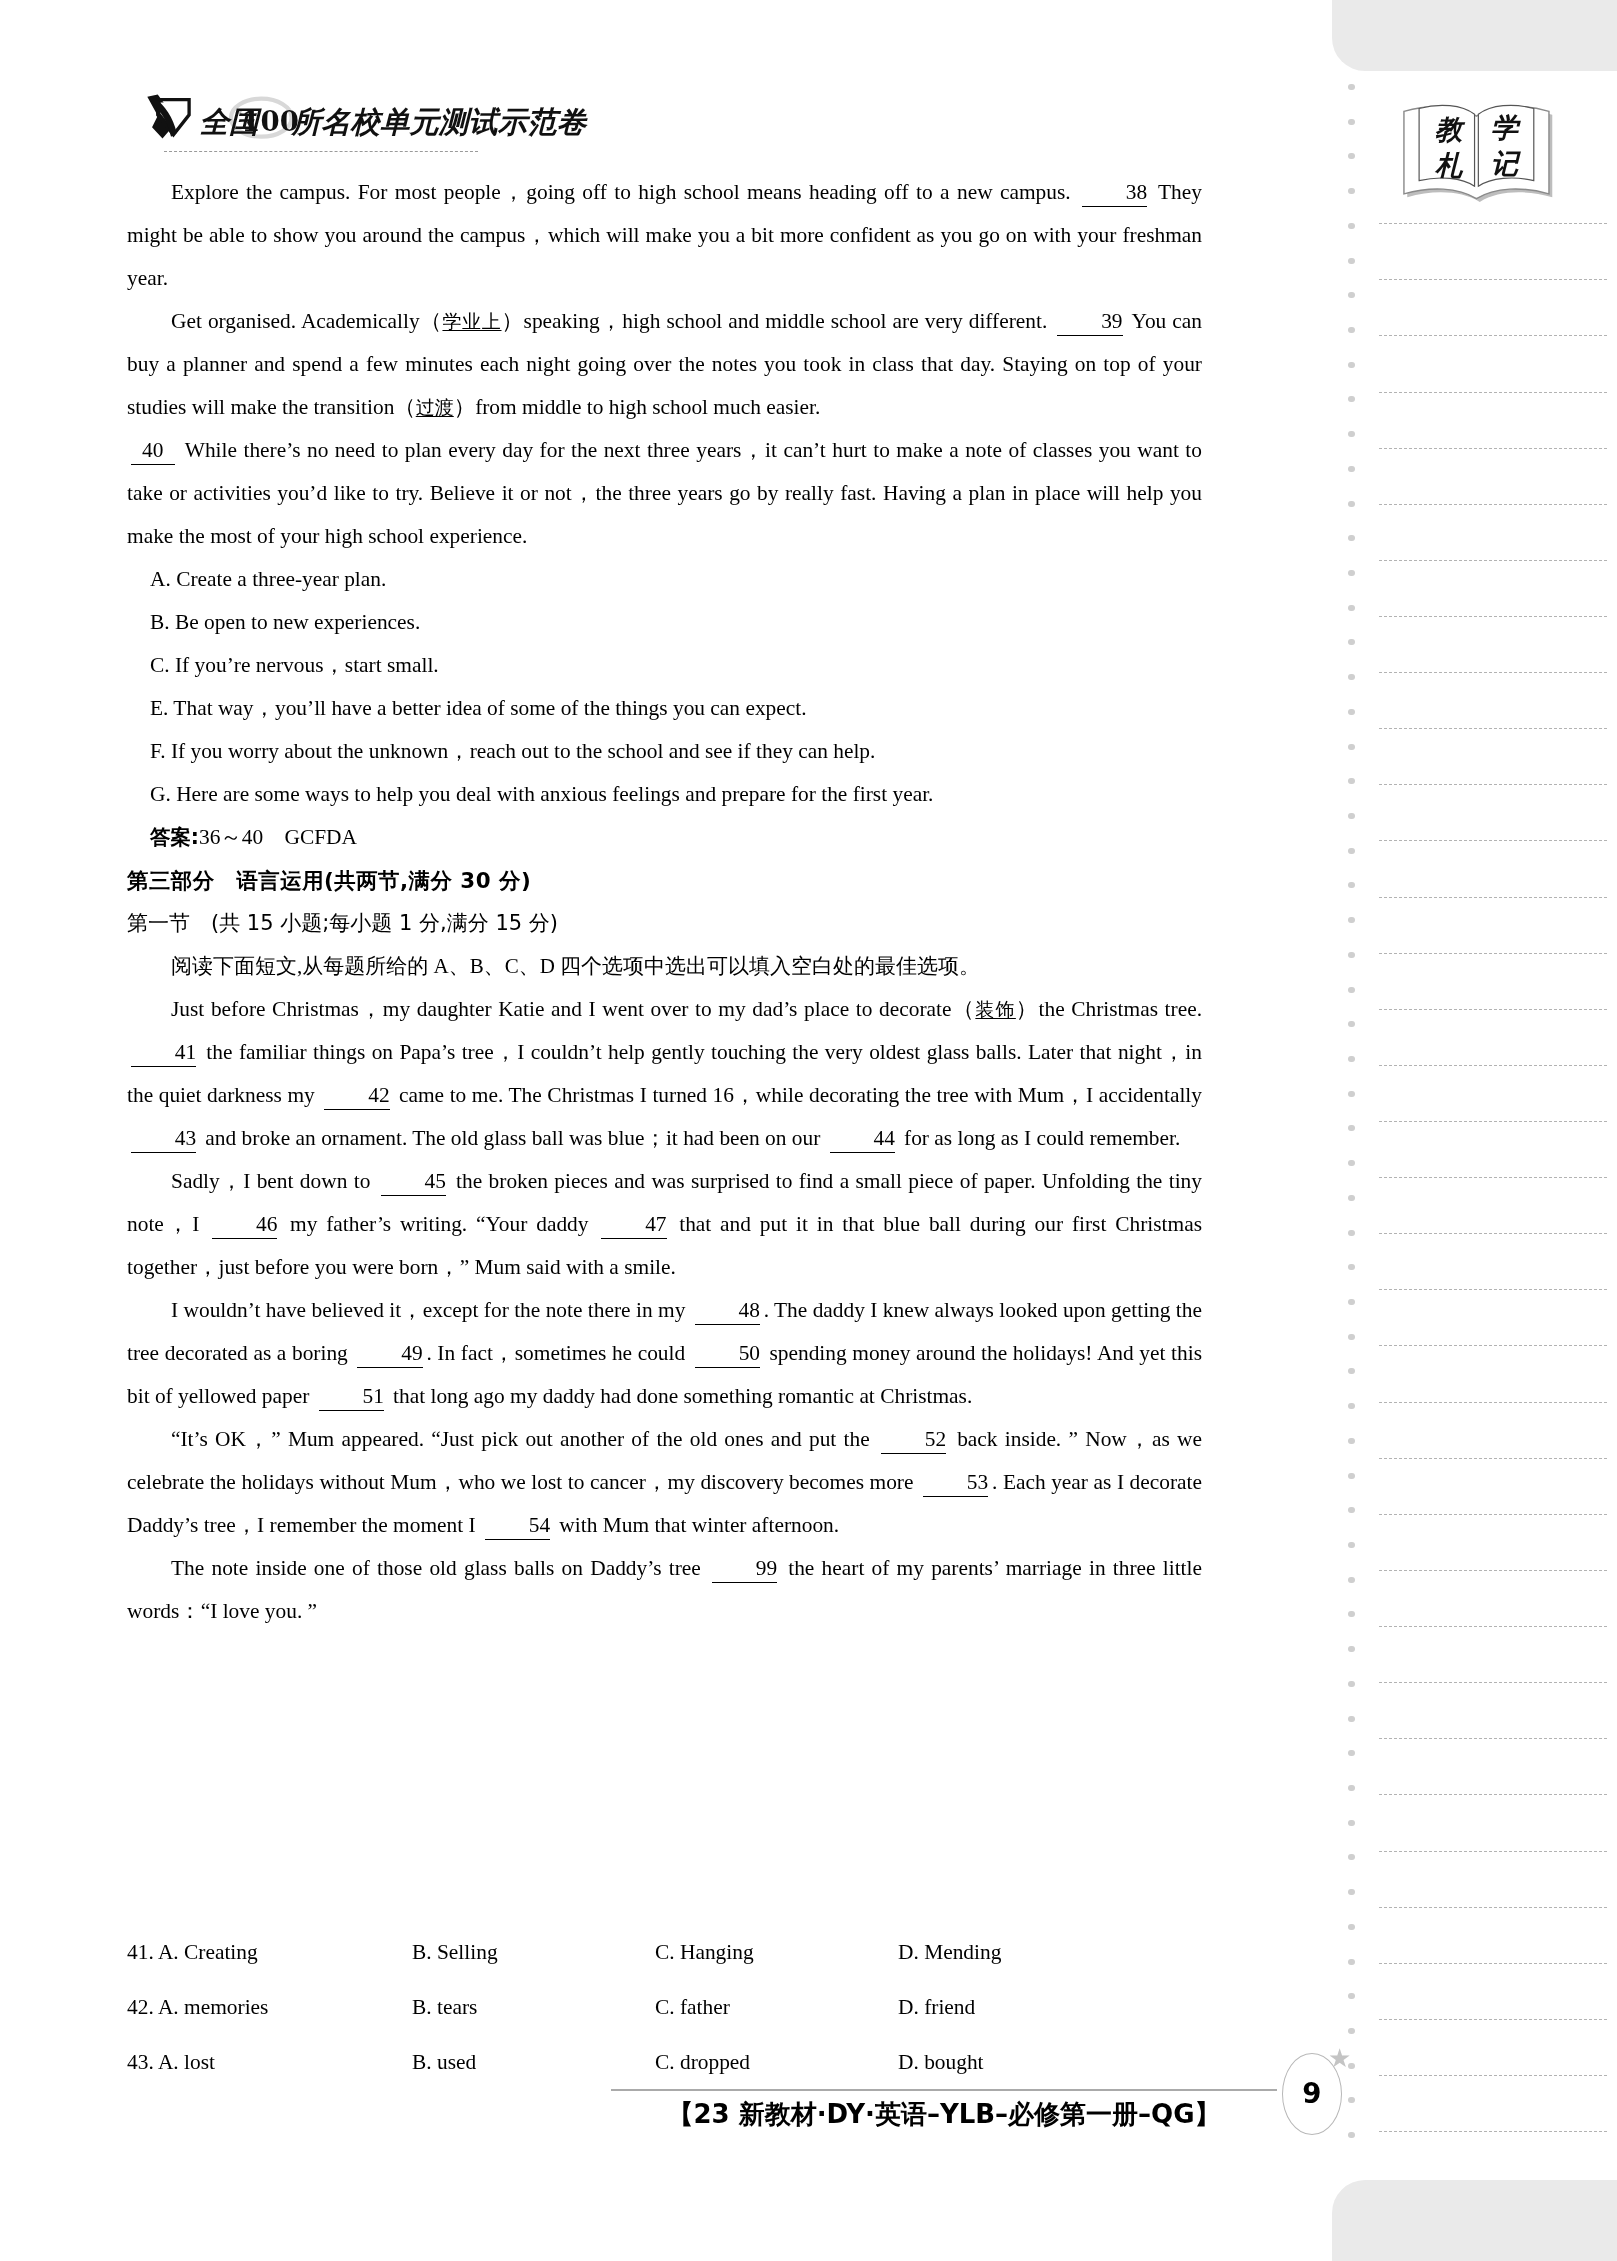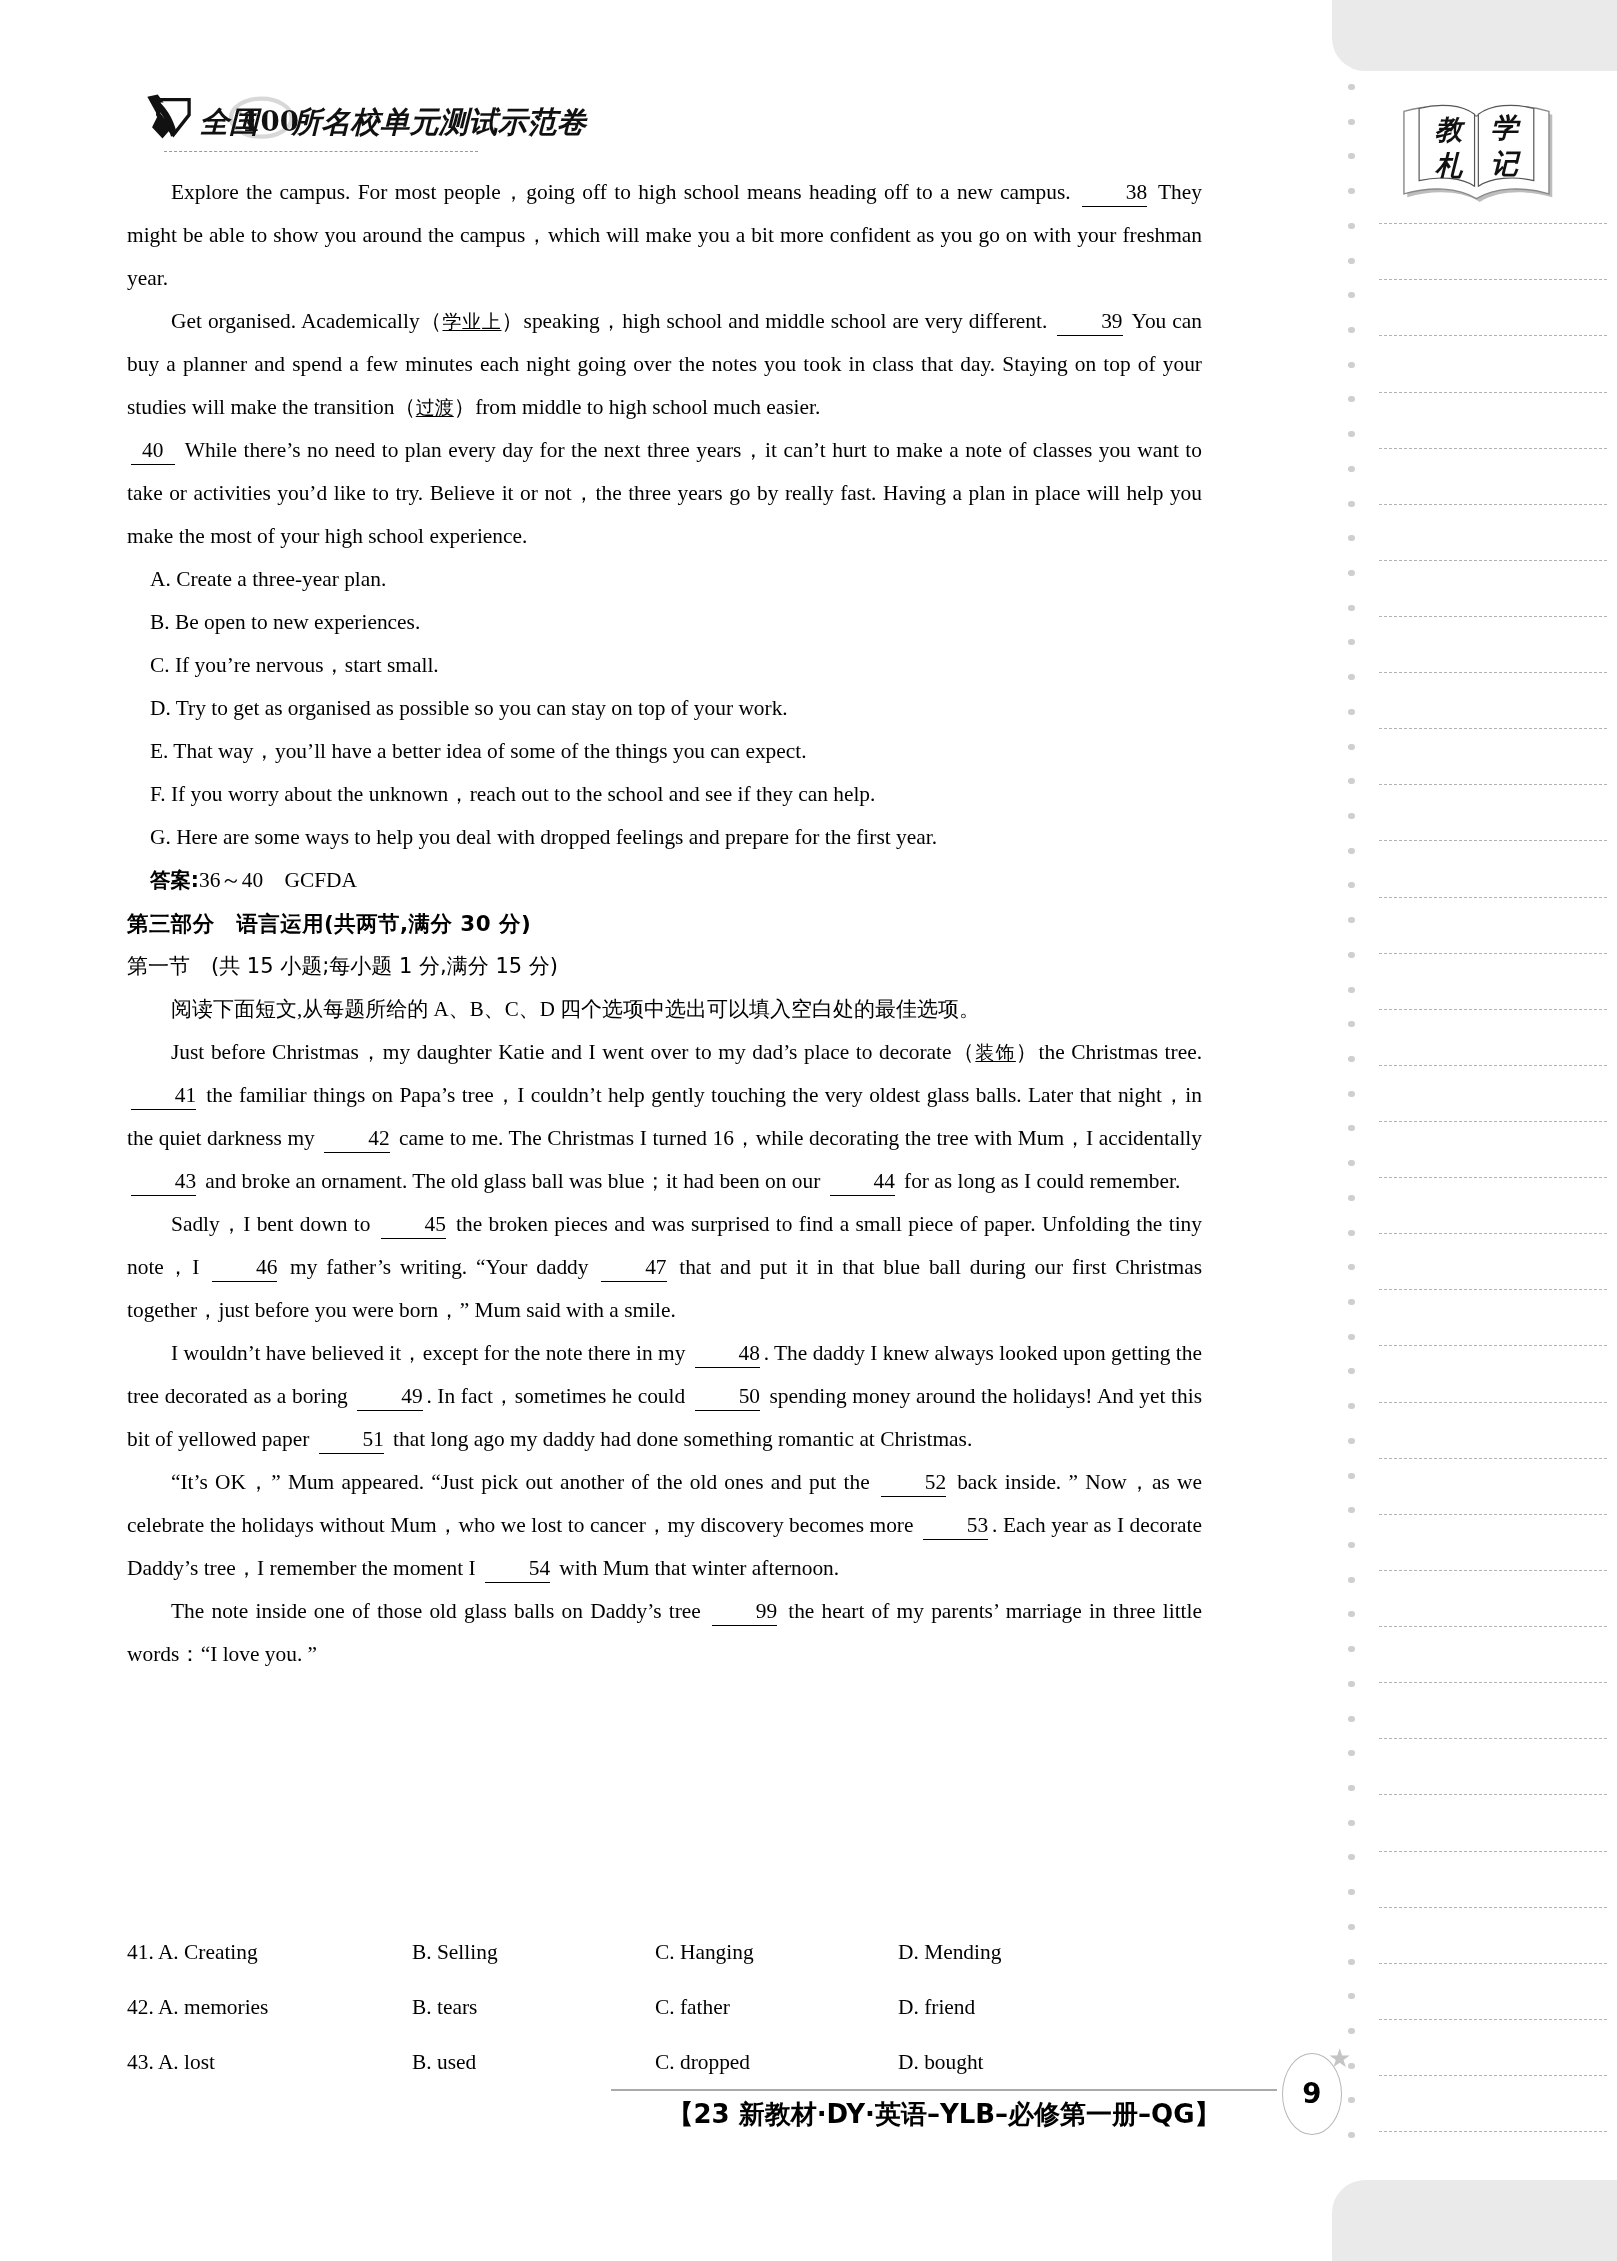--- a/index.html
+++ b/index.html
@@ -285,24 +285,23 @@
 
     <p class="para"><span>Explore the campus. For most people，going off to high school means heading off to a new campus. </span><span class="blank">38</span><span> They might be able to show you around the campus，which will make you a bit more confident as you go on with your freshman year.</span></p>
 
     <p class="para"><span>Get organised. Academically（</span><span class="cn-gloss">学业上</span><span>）speaking，high school and middle school are very different. </span><span class="blank">39</span><span> You can buy a planner and spend a few minutes each night going over the notes you took in class that day. Staying on top of your studies will make the transition（</span><span class="cn-gloss">过渡</span><span>）from middle to high school much easier.</span></p>
 
     <p class="para noindent"><span class="blank">40</span><span> While there’s no need to plan every day for the next three years，it can’t hurt to make a note of classes you want to take or activities you’d like to try. Believe it or not，the three years go by really fast. Having a plan in place will help you make the most of your high school experience.</span></p>
 
     <p class="para opt-line">A. Create a three-year plan.</p>
     <p class="para opt-line">B. Be open to new experiences.</p>
     <p class="para opt-line">C. If you’re nervous，start small.</p>
-    <p class="para opt-line">D. Try to get as organised as possible so you can stay on top of your work.</p>
     <p class="para opt-line">E. That way，you’ll have a better idea of some of the things you can expect.</p>
     <p class="para opt-line">F. If you worry about the unknown，reach out to the school and see if they can help.</p>
-    <p class="para opt-line">G. Here are some ways to help you deal with dropped feelings and prepare for the first year.</p>
+    <p class="para opt-line">G. Here are some ways to help you deal with anxious feelings and prepare for the first year.</p>
 
     <p class="para answer-line"><span class="answer-label">答案:</span><span>36～40　GCFDA</span></p>
 
     <p class="para section-head">第三部分　语言运用(共两节,满分 30 分)</p>
     <p class="para subsection-head">第一节　(共 15 小题;每小题 1 分,满分 15 分)</p>
     <p class="para instruction">阅读下面短文,从每题所给的 A、B、C、D 四个选项中选出可以填入空白处的最佳选项。</p>
 
     <div id="cloze-host">
         <p class="para"><span>Just before Christmas，my daughter Katie and I went over to my dad’s place to decorate（</span><span class="cn-gloss">装饰</span><span>）the Christmas tree. </span><span class="blank">41</span><span> the familiar things on Papa’s tree，I couldn’t help gently touching the very oldest glass balls. Later that night，in the quiet darkness my </span><span class="blank">42</span><span> came to me. The Christmas I turned 16，while decorating the tree with Mum，I accidentally </span><span class="blank">43</span><span> and broke an ornament. The old glass ball was blue；it had been on our </span><span class="blank">44</span><span> for as long as I could remember.</span></p>
         <p class="para"><span>Sadly，I bent down to </span><span class="blank">45</span><span> the broken pieces and was surprised to find a small piece of paper. Unfolding the tiny note，I </span><span class="blank">46</span><span> my father’s writing. “Your daddy </span><span class="blank">47</span><span> that and put it in that blue ball during our first Christmas together，just before you were born，” Mum said with a smile.</span></p>

